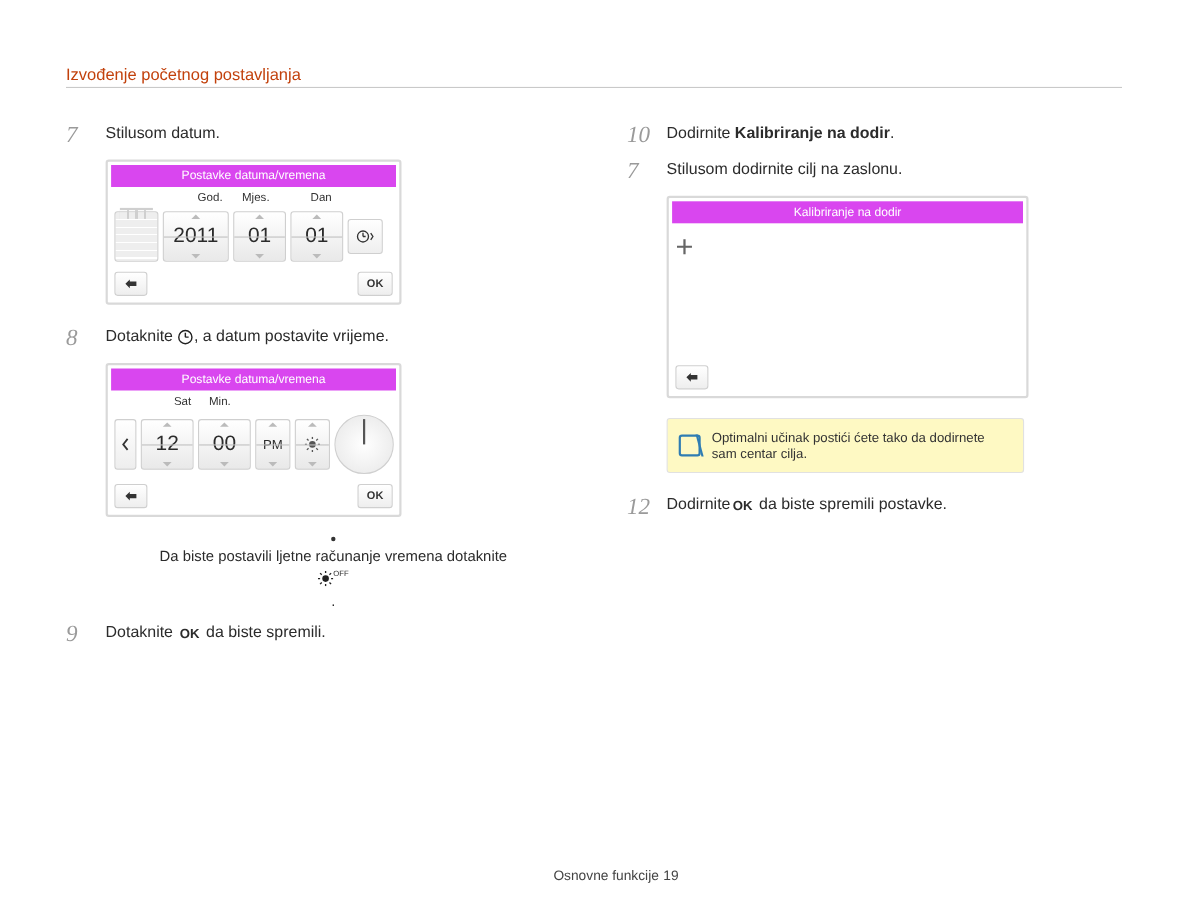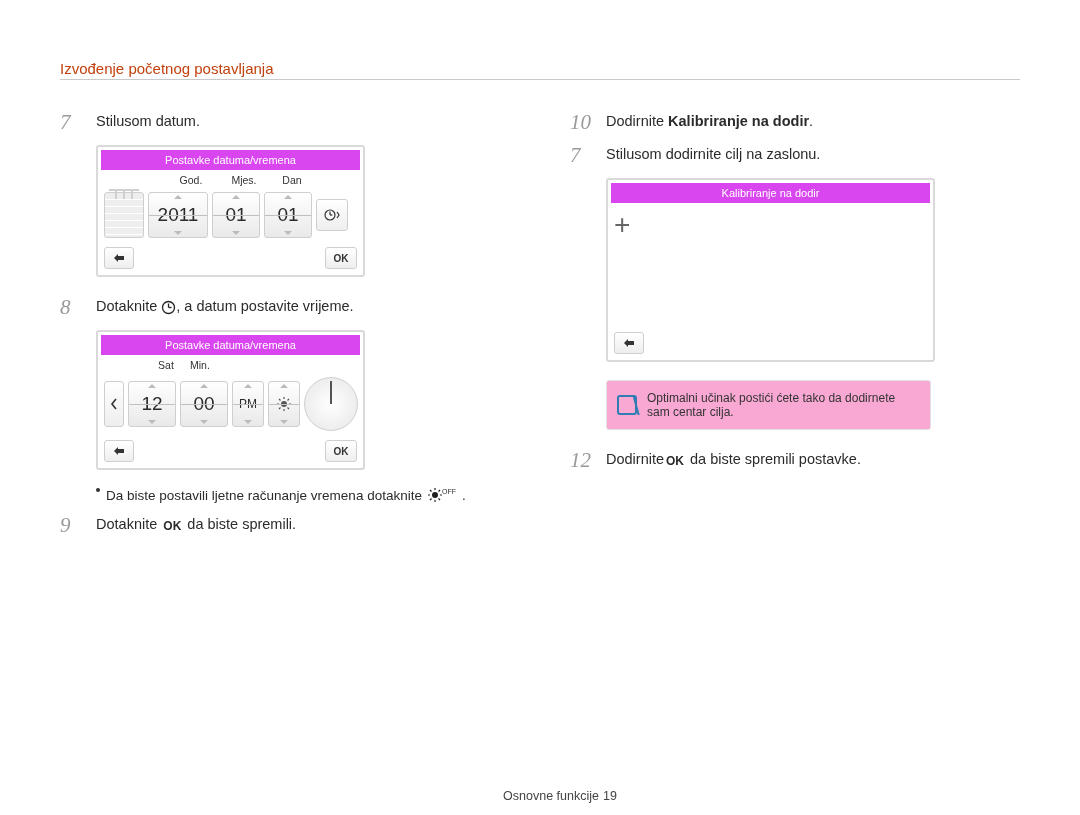--- a/index.html
+++ b/index.html
@@ -187,40 +187,41 @@
     justify-content: center;
     font-size: 10px;
     font-weight: bold;
     color: #333;
   }
   .sbtn.ok { width: 30px; }
   .bullet {
     margin: 4px 0 10px 36px;
     font-size: 13.5px;
     display: flex;
-    align-items: flex-start;
+    align-items: center;
     gap: 6px;
     flex-wrap: wrap;
+    flex-direction: column;
   }
   .bullet .dot {
     width: 4px; height: 4px;
     background: #333;
     border-radius: 50%;
     flex-shrink: 0;
   }
   .dst-icon {
     display: inline-flex;
     align-items: flex-start;
     gap: 0px;
     vertical-align: middle;
   }
   .note {
     margin: 14px 0 18px 36px;
     border: 1px solid #e1e1e1;
-    background: #f9a8d4;
+    background: #fef9c3;
     border-radius: 3px;
     padding: 10px 10px 10px 10px;
     display: flex;
     align-items: center;
     gap: 10px;
     font-size: 12px;
     color: #333;
     width: 325px;
     box-sizing: border-box;
   }
@@ -295,21 +296,21 @@
     <div class="step">
       <div class="step-num">7</div>
       <div class="step-text">Stilusom datum.</div>
     </div>
 
     <div class="screen">
       <div class="screen-title">Postavke datuma/vremena</div>
       <div class="screen-labels">
         <span style="flex:0 0 46px"></span>
         <span style="flex:0 0 58px;text-align:center">God.</span>
-        <span style="flex:0 0 48px;text-align:center">Mjes.</span>
+        <span style="flex:0 0 48px;">Mjes.</span>
         <span style="flex:0 0 48px;text-align:center">Dan</span>
       </div>
       <div class="screen-body">
         <div class="calendar-icon"></div>
         <div class="flip year">
           <span class="arrow-up"></span>
           <span>2011</span>
           <span class="arrow-down"></span>
         </div>
         <div class="flip">

